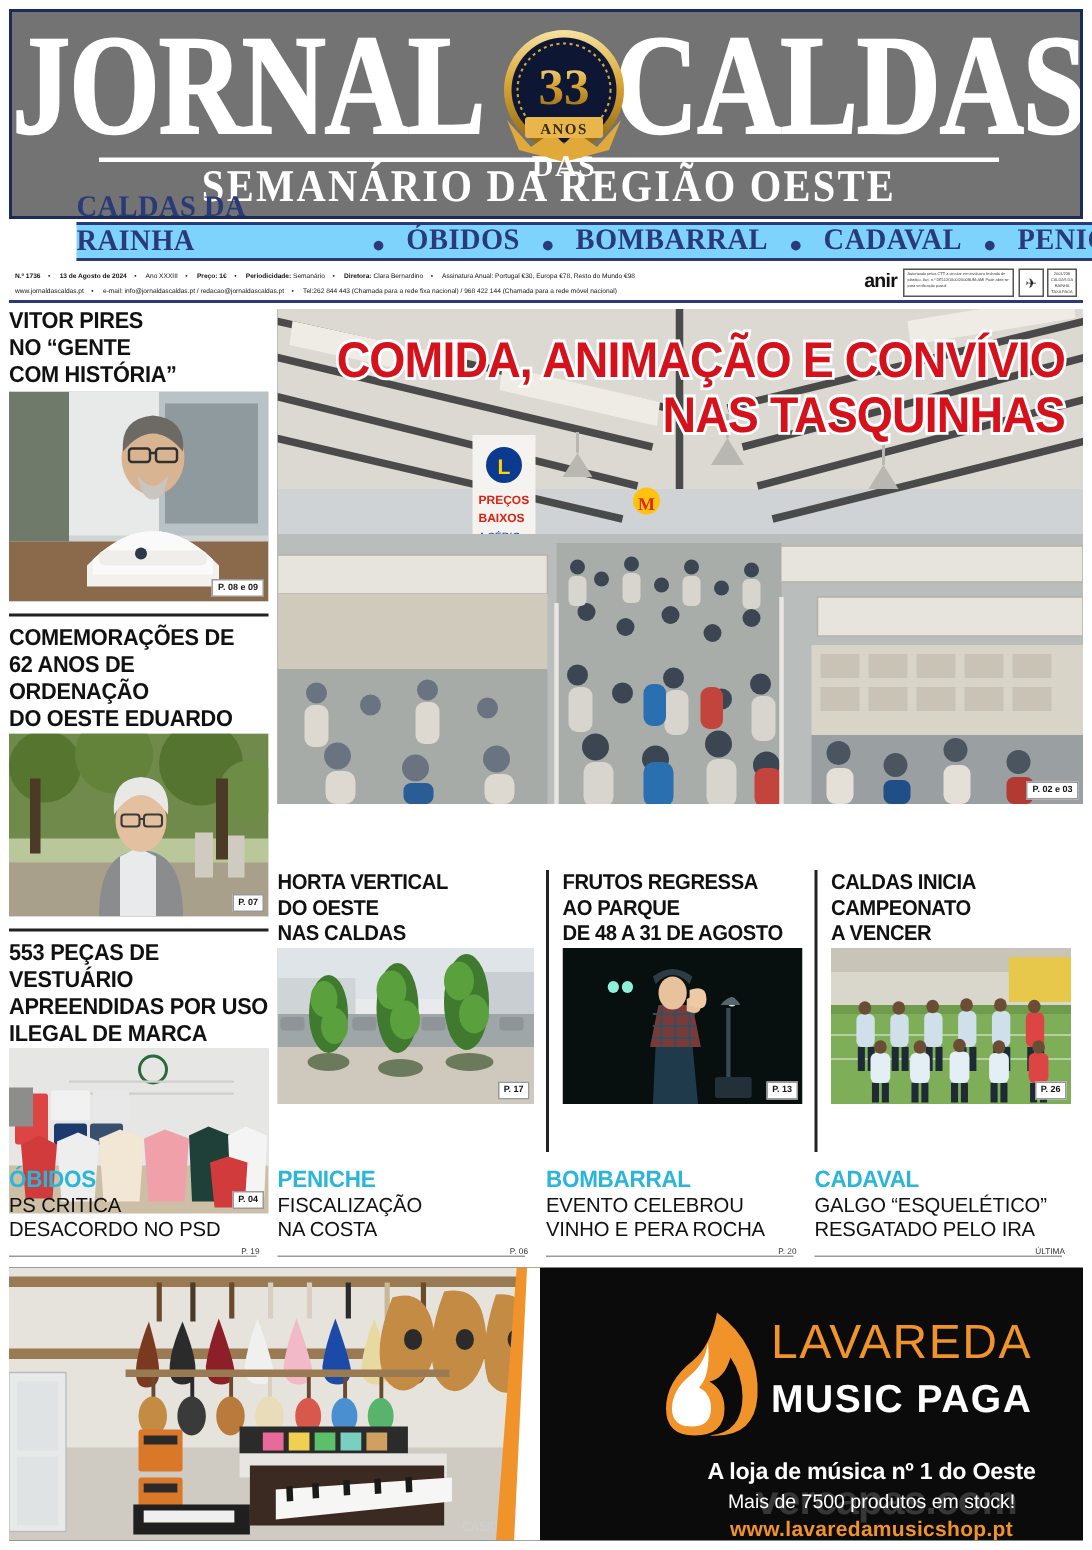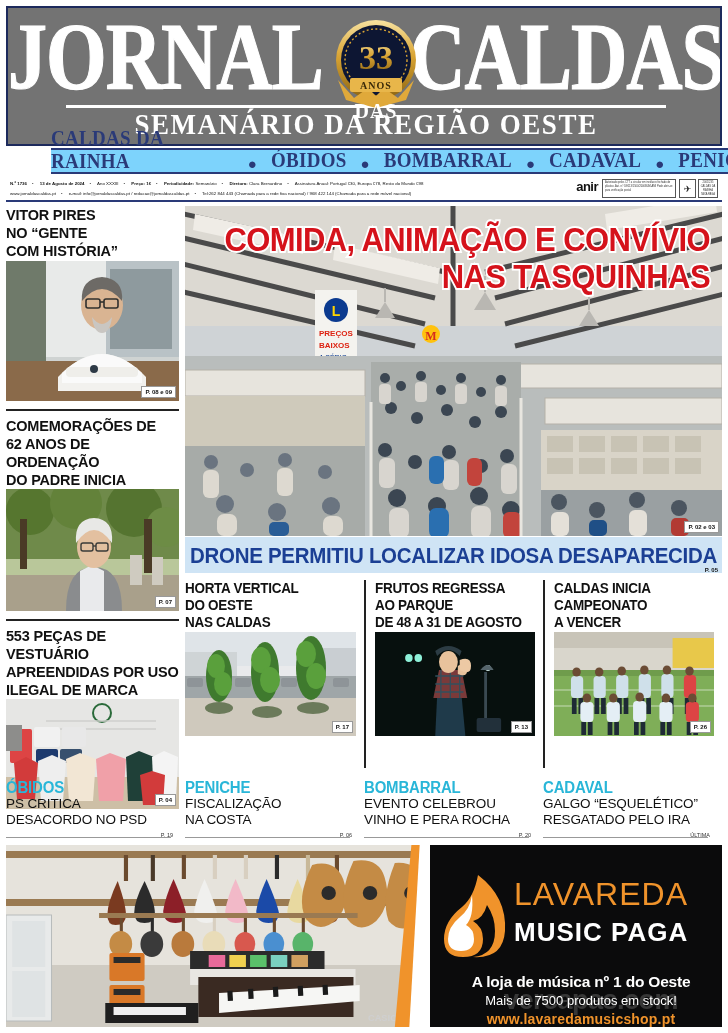--- a/index.html
+++ b/index.html
@@ -180,21 +180,21 @@
   }
   .muni-pref{
     position:absolute; right:12px; bottom:2px; font-size:5.5px; color:#333;
   }
 
   
   .ad{
     position:absolute; left:6px; top:845px; width:716px; height:182px;
     background:#0b0b0c; overflow:hidden;
   }
-  .ad-left{ position:absolute; left:0; top:0; width:424px; height:182px; overflow:hidden; }
+  .ad-left{ position:absolute; left:0; top:0; width:354px; height:182px; overflow:hidden; }
   .ad-logo-flame{ position:absolute; left:432px; top:28px; width:70px; height:86px; }
   .ad-brand{
     position:absolute; left:508px; top:30px;
     font-weight:normal; font-size:32px; letter-spacing:1px; color:#f0932b;
     line-height:38px;
   }
   .ad-brand2{
     position:absolute; left:508px; top:72px;
     font-weight:bold; font-size:26px; letter-spacing:1px; color:#ffffff;
     line-height:30px;
@@ -323,21 +323,21 @@
         <div class="pref">P. 08 e 09</div>
       </div>
     </div>
 
     <div class="lc-rule"></div>
 
     <div>
       <div class="lc-head">
         <span>COMEMORAÇÕES DE</span><br>
         <span>62 ANOS DE ORDENAÇÃO</span><br>
-        <span>DO PADRE INICIA</span>
+        <span>DO OESTE EDUARDO</span>
       </div>
       <div class="lc-photo" style="height:122px">
         <svg class="ph" viewBox="0 0 173 122" preserveAspectRatio="none" aria-hidden="true">
           <rect width="173" height="122" fill="#b9c79a"></rect>
           <rect x="0" y="0" width="173" height="70" fill="#6f8a4a"></rect>
           <circle cx="24" cy="22" r="24" fill="#56762f"></circle>
           <circle cx="70" cy="14" r="26" fill="#63823a"></circle>
           <circle cx="128" cy="20" r="28" fill="#557430"></circle>
           <circle cx="160" cy="38" r="20" fill="#6d8c45"></circle>
           <rect x="14" y="30" width="7" height="50" fill="#4a3a26"></rect>
@@ -547,24 +547,20 @@
       </g>
     </svg>
     <div class="pref">P. 02 e 03</div>
   </div>
 
   <div class="main-head">
     <span>COMIDA, ANIMAÇÃO E CONVÍVIO</span>
     <span>NAS TASQUINHAS</span>
   </div>
 
-  <div class="drone">
-    <span class="drone-text">DRONE PERMITIU LOCALIZAR IDOSA DESAPARECIDA</span>
-    <span class="drone-pref">P. 05</span>
-  </div>
 
   <div class="midrow">
 
     <div class="midcol">
       <div class="mid-head">
         <span>HORTA VERTICAL</span><br>
         <span>DO OESTE</span><br>
         <span>NAS CALDAS</span>
       </div>
       <div class="mid-photo">

